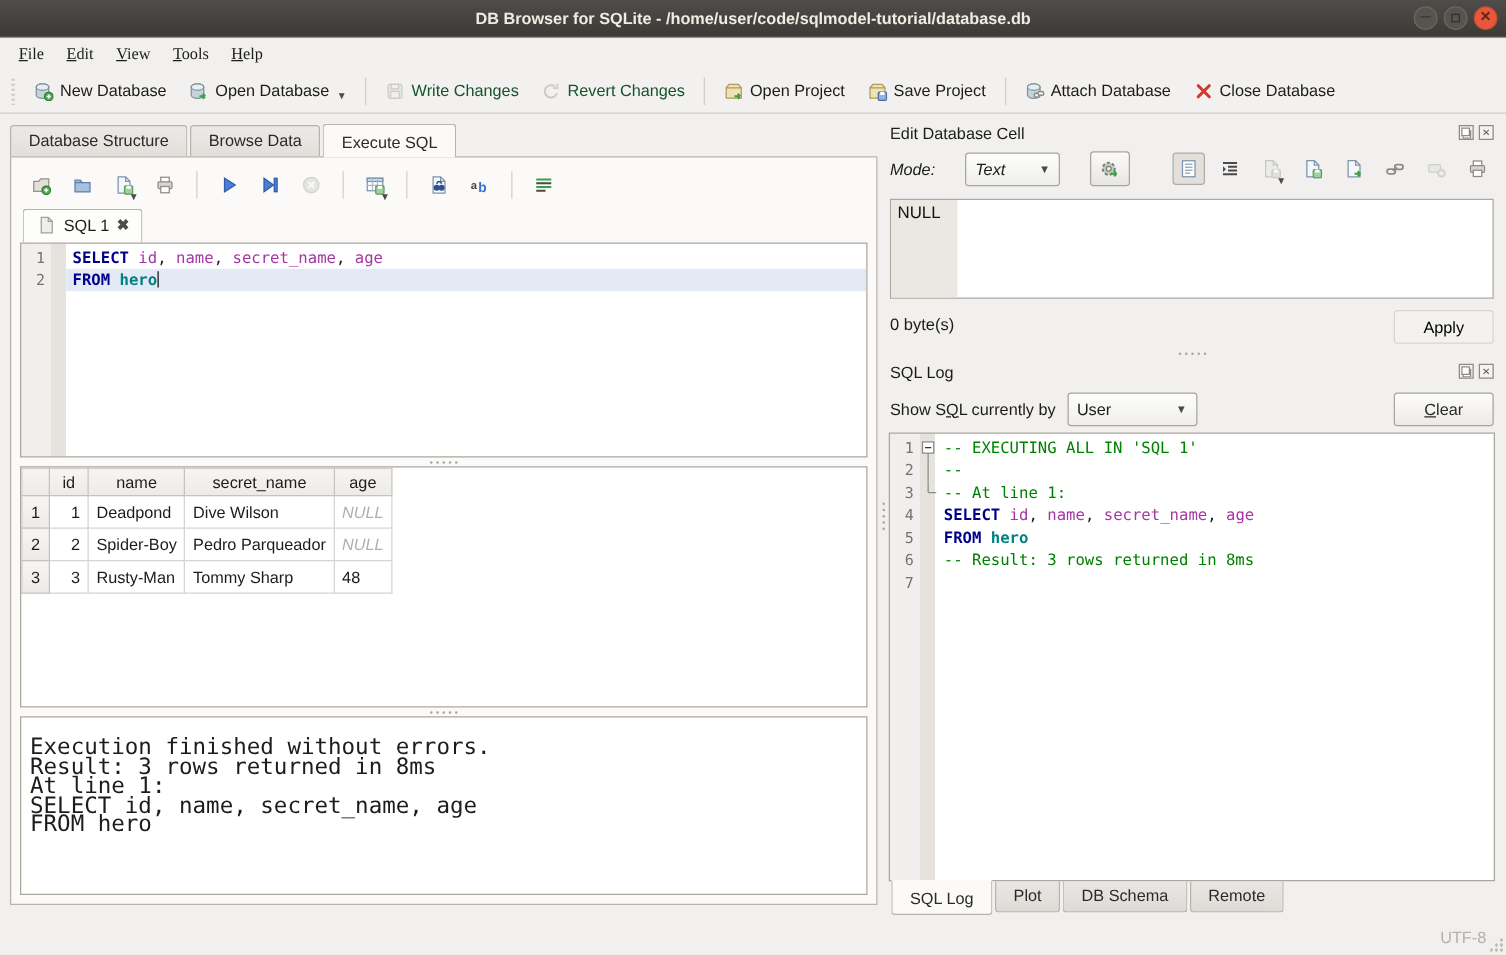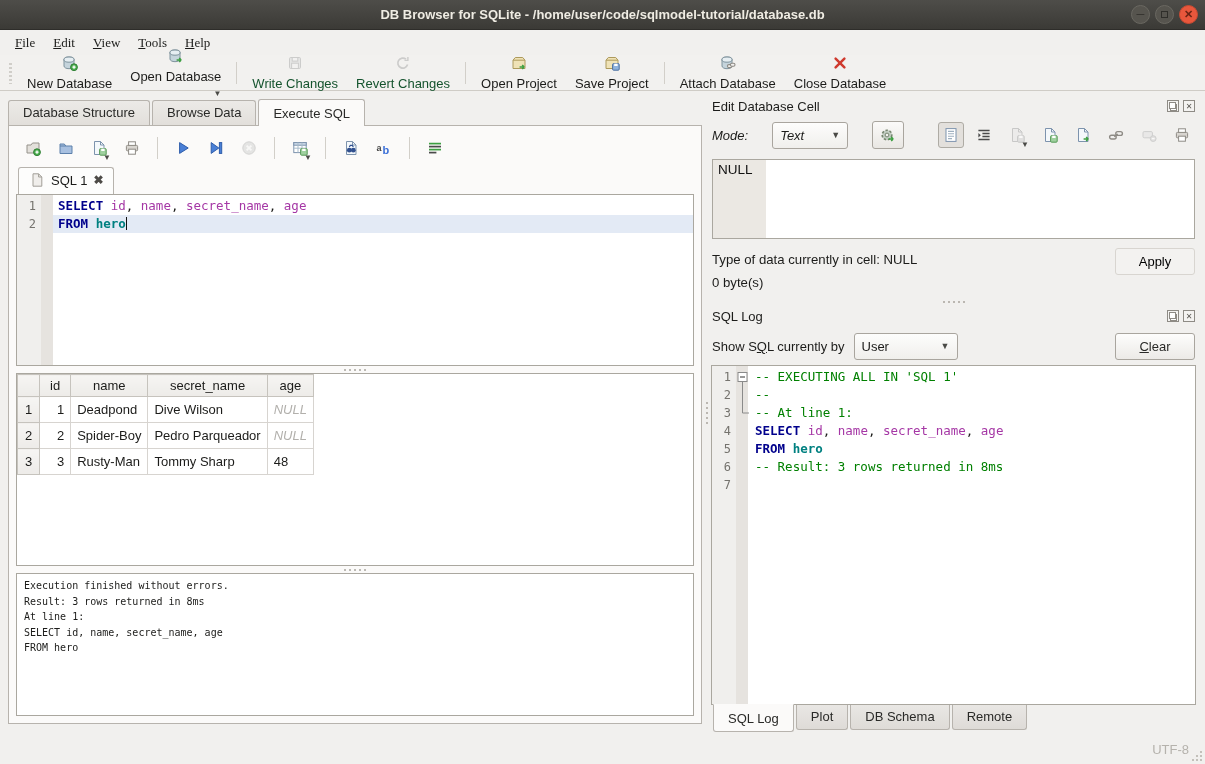--- a/index.html
+++ b/index.html
@@ -19,21 +19,21 @@
 
   
   .menubar { height:25px; flex:0 0 25px; display:flex; align-items:center; background:#f1f0ee; padding-left:6px; }
   .menu-item { display:inline-block; padding:3px 9px; cursor:default;font-family:Liberation Serif, serif; }
   .menu-item::first-letter { text-decoration:underline; }
   .toolbar { height:36px; flex:0 0 36px; display:flex; align-items:center; background:#f2f1ef;
              border-bottom:1px solid #cfccc6; padding:0 4px; gap:2px; }
   .tgrip { width:7px; height:22px; margin:0 3px;
            background:repeating-linear-gradient(#b9b6b0 0 2px, transparent 2px 4px); opacity:.6;
            background-size:3px 4px; background-repeat:repeat-y; background-position:center; }
-  .tb-btn { display:flex; align-items:center; gap:5px; padding:4px 8px; border-radius:3px; position:relative;flex-direction:column; }
+  .tb-btn { display:flex; align-items:center; gap:5px; padding:4px 8px; border-radius:3px; position:relative; }
   .tb-btn .lbl { white-space:nowrap; }
   .tb-btn.disabled .lbl { color:#14532d; }
   .tb-btn.disabled svg { filter:grayscale(1) opacity(.5); }
   .tsep { width:1px; height:22px; background:#d2cfc9; margin:0 5px; }
   .dd { font-size:8px; color:#4a4a46; margin-left:1px; align-self:flex-end; }
   .icon16 { width:16px; height:16px; display:inline-flex; }
 
   
   .main { flex:1; display:flex; min-height:0; }
   .left-pane { width:702px; flex:0 0 702px; display:flex; flex-direction:column; padding:6px 0 10px 8px; min-height:0; }
@@ -86,21 +86,21 @@
   .grid th, .grid td { border:1px solid #d7d4d0; padding:3px 6px; height:26px; }
   .grid thead th { background:linear-gradient(#f6f5f3,#edebe8); border-color:#c6c3bd; font-weight:normal;
                    text-align:center; height:22px; padding:2px 10px; }
   .grid th.corner { width:22px; padding:2px 4px; }
   .grid tbody th { background:linear-gradient(#f6f5f3,#edebe8); border-color:#c6c3bd; font-weight:normal;
                    width:22px; padding:2px 5px; }
   .grid td.num { text-align:right; }
   .grid td.nullv { color:#b2b0ac; font-style:italic; }
 
   .message { flex:1; border:1px solid #aaa79f; background:#fff; font-family:"DejaVu Sans Mono", monospace;
-             font-size:10px; line-height:15.5px; padding:4px 7px; white-space:pre-wrap; overflow:hidden; }
+             font-size:18px; line-height:15.5px; padding:16px 7px; white-space:pre-wrap; overflow:hidden; }
 
   
   .right-pane { flex:1; display:flex; flex-direction:column; padding:4px 9px 0 0; min-height:0; }
   .dock-title { display:flex; align-items:center; justify-content:space-between; height:22px; flex:0 0 22px; padding:0 1px; }
   .dock-btns { display:flex; gap:4px; align-items:center; }
   .dk { width:12px; height:12px; border:1px solid #8e8b85; background:#f4f3f1; position:relative;
         display:flex; align-items:center; justify-content:center; font-size:8px; color:#5a5853; }
   .dk.float::before { content:""; position:absolute; left:2px; top:3px; width:5px; height:5px; border:1px solid #8e8b85; background:#fff; }
   .dk.float::after { content:""; position:absolute; right:2px; top:1px; width:5px; height:5px; border:1px solid #8e8b85; background:#fff; }
 
@@ -556,21 +556,20 @@
                   </svg>
                 </span>
               </div>
             </div>
         </div>
         <div class="cell-editor">
           <div class="null-strip">NULL</div>
         </div>
         <div class="cell-info">
           <div class="info-texts">
-            <div>Type of data currently in cell: NULL</div>
             <div>0 byte(s)</div>
           </div>
           <button class="btn disabled">Apply</button>
         </div>
       </div>
 
       <div class="hsplit">
           <span class="hdots"></span>
         </div>
 

